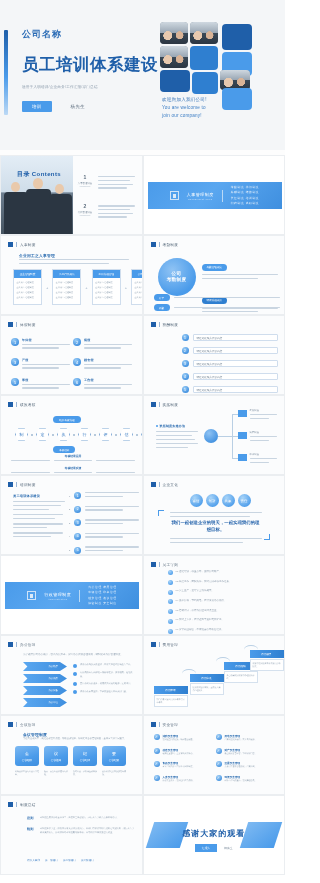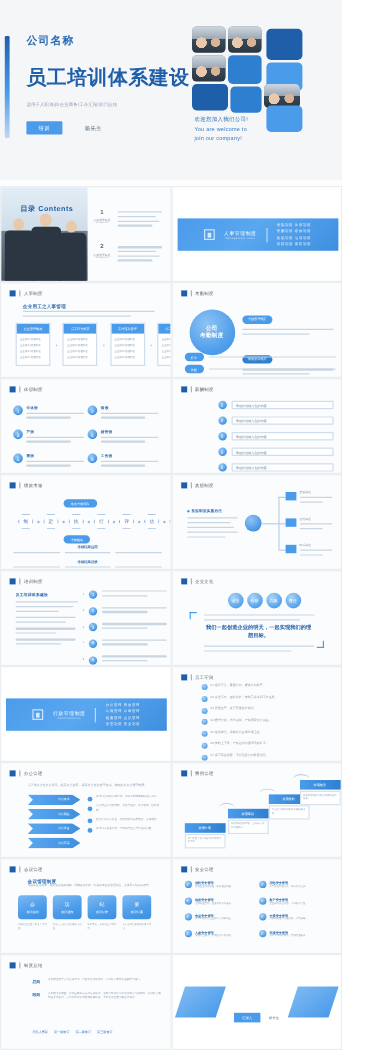--- a/index.html
+++ b/index.html
@@ -998,20 +998,21 @@
           <div class="sumtag">行政人事部</div>
           <div class="sumtag">第一版修订</div>
           <div class="sumtag">第二版修订</div>
           <div class="sumtag">第三版修订</div>
         </div>
       </div>
 
       <div class="slide plain">
         <div class="thx-l"></div>
         <div class="thx-r"></div>
+        <div class="thx-t">感谢大家的观看</div>
         <div class="thx-b">
           <div class="p">汇报人</div>
           <div class="s">杨先生</div>
         </div>
       </div>
     </div>
 
   </div>
 
   <div class="footer-strip"></div>

